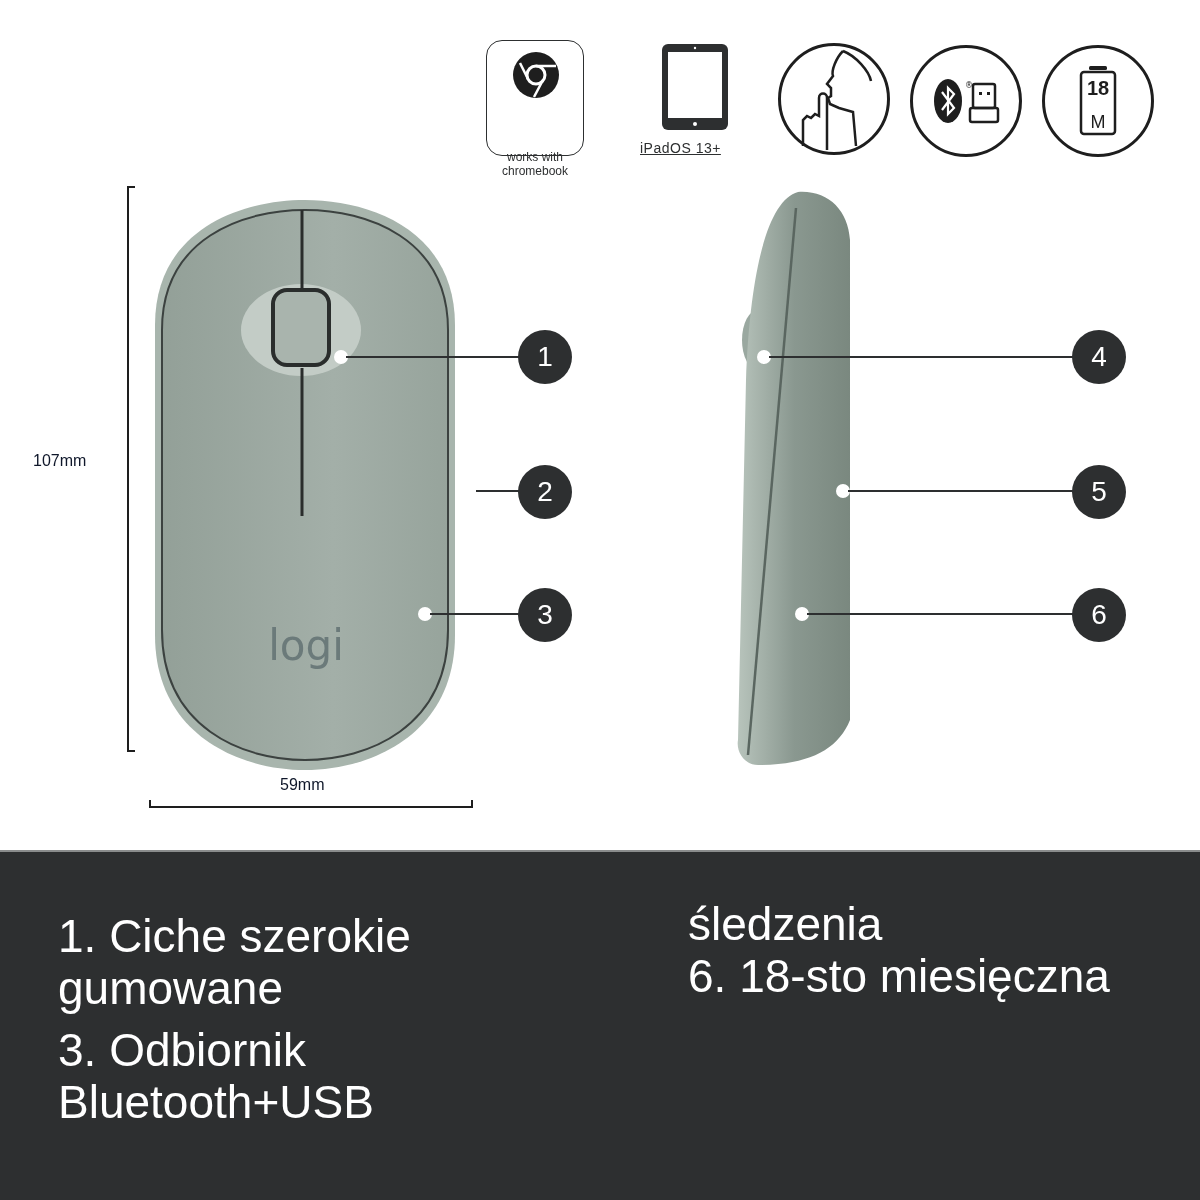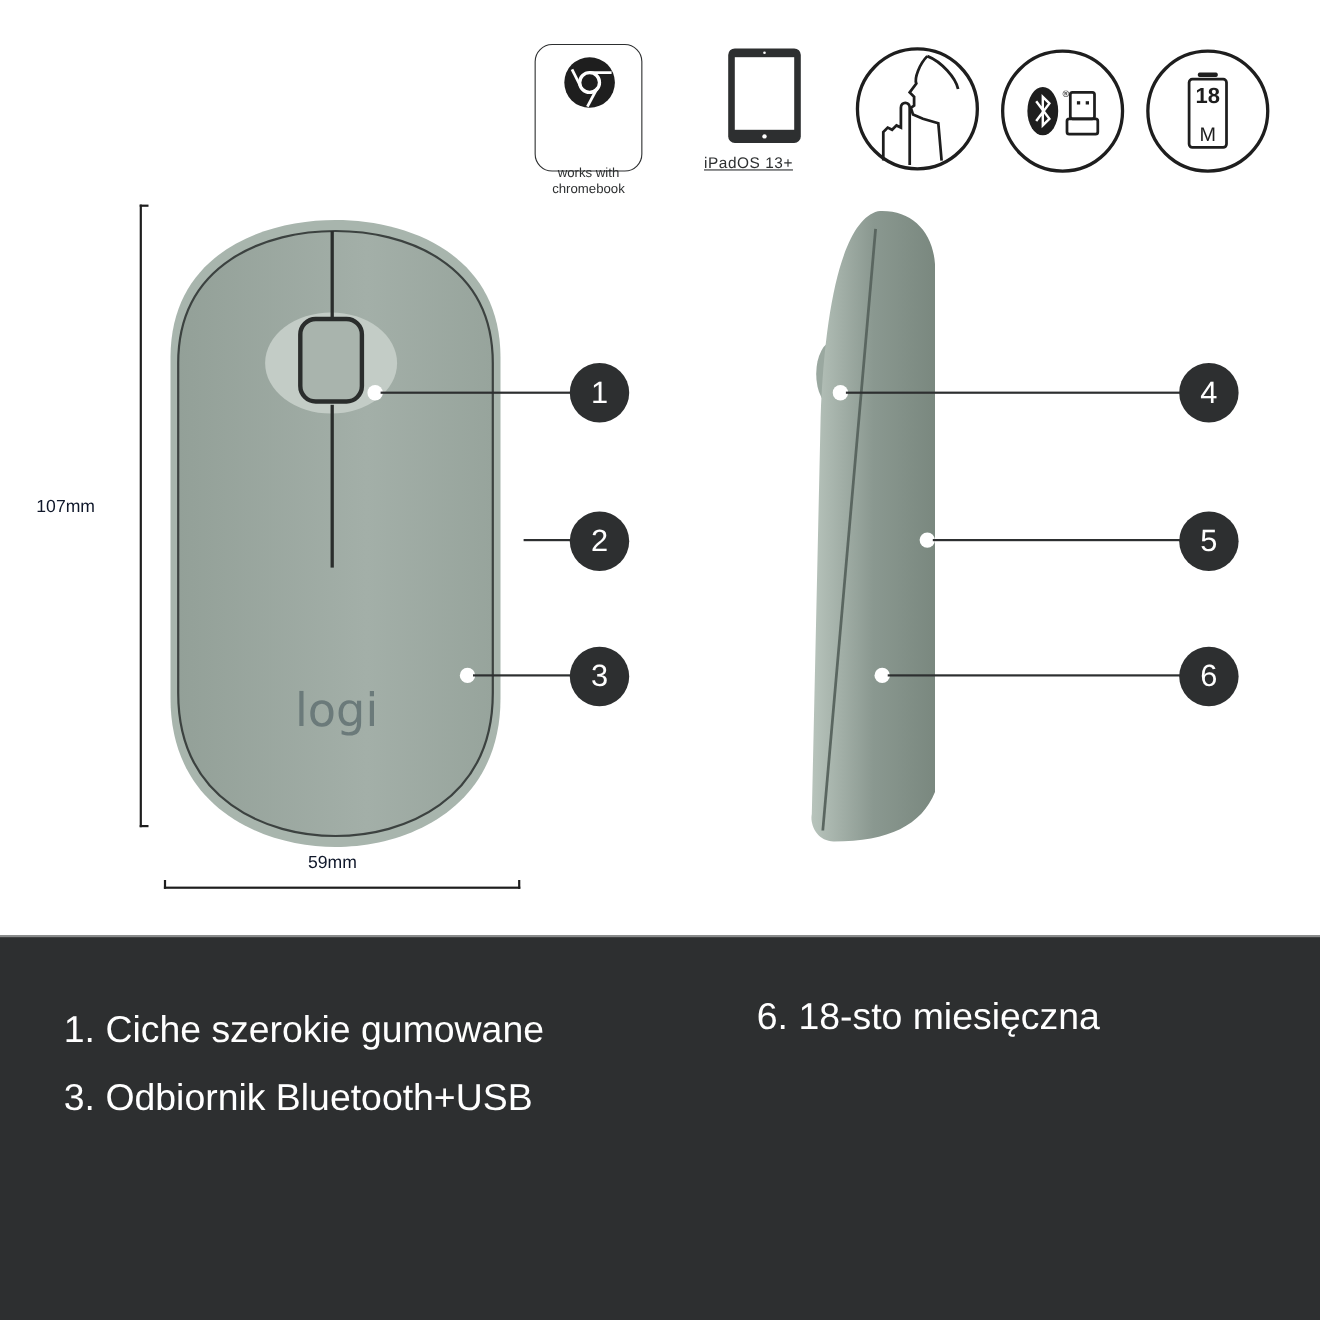--- a/index.html
+++ b/index.html
@@ -28,21 +28,21 @@
   
   .callout-num {
     width: 54px; height: 54px; border-radius: 50%; background: #2d2f30; color: #fff;
     font-size: 28px; line-height: 54px; text-align: center;
   }
   .leader { height: 2px; background: #2d2f30; }
   .dot { width: 14px; height: 14px; border-radius: 50%; background: #fff; }
 
   
   .panel { left: 0; top: 850px; width: 1200px; height: 350px; background: #2d2f30; border-top: 2px solid #8a8c8c; }
-  .feature { color: #ffffff; font-size: 34px; line-height: 52px; }
+  .feature { color: #ffffff; font-size: 46px; line-height: 52px; }
   .feat-left { left: 58px; top: 910px; width: 560px; }
   .feat-right { left: 688px; top: 898px; width: 500px; }
   .feat-item { display: block; }
   .feat-left .feat-item { margin-bottom: 10px; }
 </style>
 </head>
 <body>
 
 <div class="abs badge-chromebook">
   <svg style="position:absolute;left:25px;top:10px" width="48" height="48" viewBox="0 0 48 48">
@@ -159,17 +159,18 @@
 
 <div class="abs feature feat-left">
   <div class="feat-item">
     <div>1.  Ciche szerokie gumowane</div>
   </div>
   <div class="feat-item">3.  Odbiornik Bluetooth+USB</div>
 </div>
 
 <div class="abs feature feat-right">
   <div class="feat-item">
+    <div>śledzenia</div>
   </div>
   <div class="feat-item">
     <div>6. 18-sto miesięczna</div>
   </div>
 </div>
 
 </body></html>

